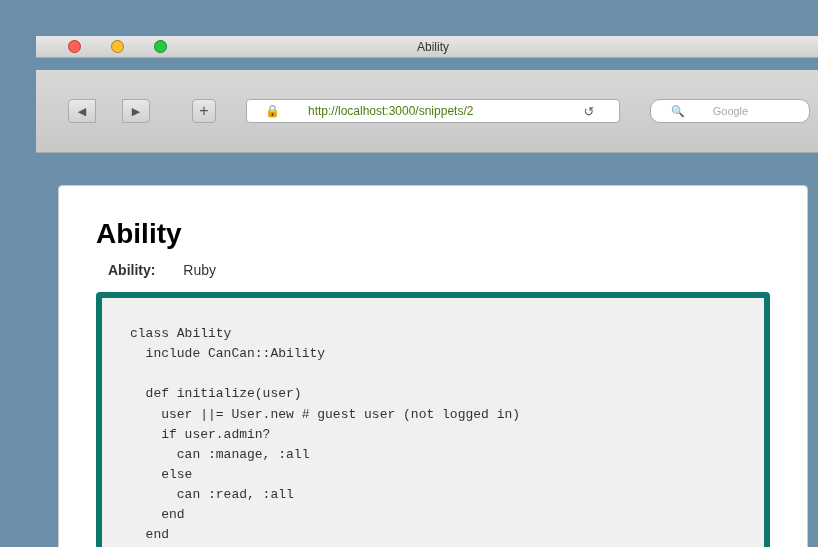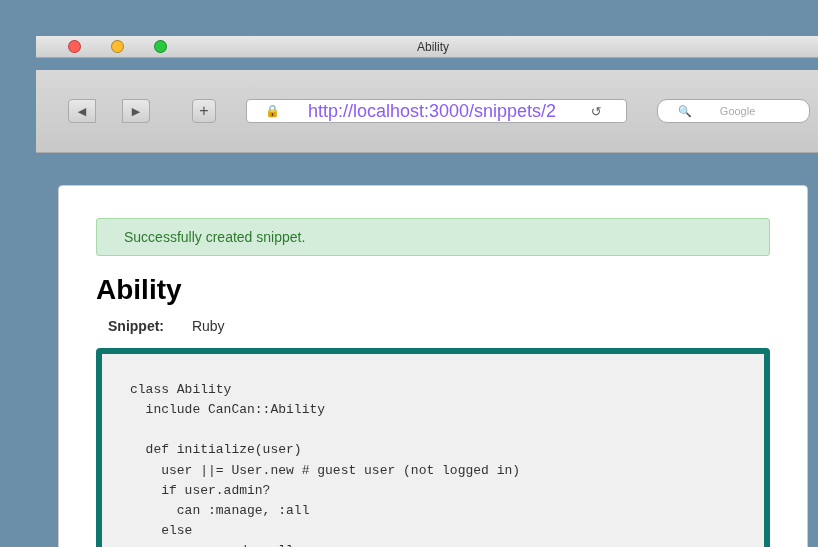--- a/index.html
+++ b/index.html
@@ -110,22 +110,22 @@
       padding: 0 6px;
       gap: 4px;
     }
 
     .address-icon {
       font-size: 12px;
       color: #4a90d9;
     }
 
     .address-text {
-      font-size: 18px;
-      color: #8b5cf6;
+      font-size: 12px;
+      color: #4d7c0f;
       flex: 1;
     }
 
     .reload-btn {
       font-size: 13px;
       color: #666;
       cursor: pointer;
       width: 24px;
       height: 24px;
       display: flex;
@@ -263,30 +263,27 @@
   <div class="search-bar">
     <span class="search-icon-sm">🔍</span>
     <span class="search-placeholder">Google</span>
   </div>
 </div>
 
 <div class="browser-viewport">
   <div class="page-wrapper">
 
     
-    <div class="flash-success">
-      <span>Successfully created snippet.</span>
-    </div>
 
     
     <h1 class="snippet-title">Ability</h1>
 
     
     <div class="language-line">
-      <span class="language-label">Snippet:</span>
+      <span class="language-label">Ability:</span>
       <span class="language-value">Ruby</span>
     </div>
 
     
     <div class="code-block">
       <pre>class Ability
   include CanCan::Ability
 
   def initialize(user)
     user ||= User.new # guest user (not logged in)

